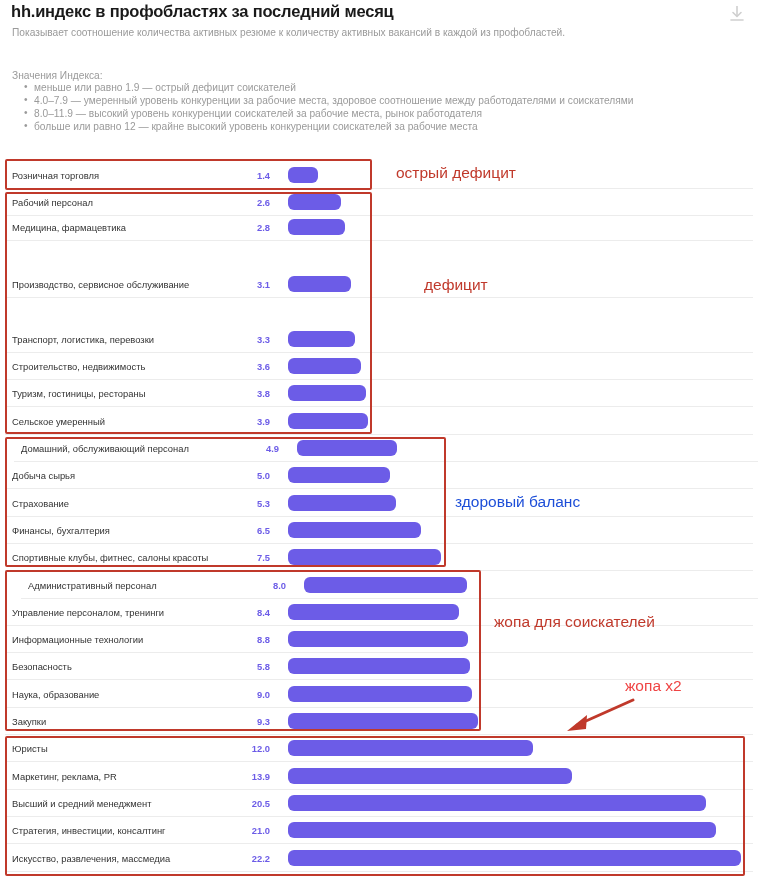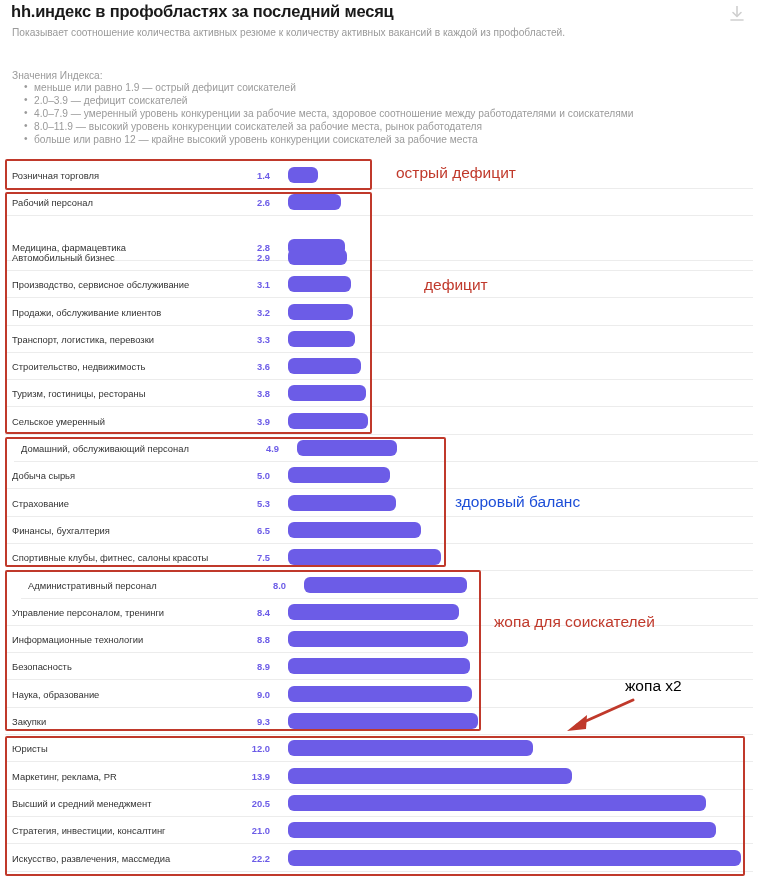--- a/index.html
+++ b/index.html
@@ -84,58 +84,47 @@
   <svg id="download-icon" viewBox="0 0 20 20">
     <path d="M10 2 L10 12" stroke="#cfcfcf" stroke-width="1.6" fill="none"></path>
     <path d="M6 8.5 L10 12.5 L14 8.5" stroke="#cfcfcf" stroke-width="1.6" fill="none" stroke-linecap="round" stroke-linejoin="round"></path>
     <path d="M4 16 L16 16" stroke="#cfcfcf" stroke-width="1.6" fill="none" stroke-linecap="round"></path>
   </svg>
 
   <div id="subtitle">Показывает соотношение количества активных резюме к количеству активных вакансий в каждой из профобластей.</div>
   <div id="legend-title">Значения Индекса:</div>
   <ul id="legend-list">
       <li>меньше или равно 1.9 — острый дефицит соискателей</li>
-      <li>2.0–3.9 — дефицит соискателей</li>
       <li>4.0–7.9 — умеренный уровень конкуренции за рабочие места, здоровое соотношение между работодателями и соискателями</li>
       <li>8.0–11.9 — высокий уровень конкуренции соискателей за рабочие места, рынок работодателя</li>
       <li>больше или равно 12 — крайне высокий уровень конкуренции соискателей за рабочие места</li>
     </ul>
 </div>
 
 <div id="chart">
     <div class="row" style="top: 162px;">
       <span class="row-label">Розничная торговля</span>
       <span class="row-value">1.4</span>
       <div class="row-bar" style="width: 30px; background: rgb(108, 92, 231);"></div>
     </div>
     <div class="row" style="top: 189.3px;">
       <span class="row-label">Рабочий персонал</span>
       <span class="row-value">2.6</span>
       <div class="row-bar" style="width: 53.04px; background: rgb(108, 92, 231);"></div>
     </div>
-    <div class="row" style="top: 234px;">
+    <div class="row" style="top: 214px;">
       <span class="row-label">Медицина, фармацевтика</span>
       <span class="row-value">2.8</span>
       <div class="row-bar" style="width: 57.12px; background: rgb(108, 92, 231);"></div>
-    </div>
-    <div class="row" style="top: 243.9px;">
-      <span class="row-label">Автомобильный бизнес</span>
-      <span class="row-value">2.9</span>
-      <div class="row-bar" style="width: 59.16px; background: rgb(108, 92, 231);"></div>
     </div>
     <div class="row" style="top: 271.2px;">
       <span class="row-label">Производство, сервисное обслуживание</span>
       <span class="row-value">3.1</span>
       <div class="row-bar" style="width: 63.24px; background: rgb(108, 92, 231);"></div>
     </div>
-    <div class="row" style="top: 298.5px;">
-      <span class="row-label">Продажи, обслуживание клиентов</span>
-      <span class="row-value">3.2</span>
-      <div class="row-bar" style="width: 65.28px; background: rgb(108, 92, 231);"></div>
-    </div>
     <div class="row" style="top: 325.8px;">
       <span class="row-label">Транспорт, логистика, перевозки</span>
       <span class="row-value">3.3</span>
       <div class="row-bar" style="width: 67.32px; background: rgb(108, 92, 231);"></div>
     </div>
     <div class="row" style="top: 353.1px;">
       <span class="row-label">Строительство, недвижимость</span>
       <span class="row-value">3.6</span>
       <div class="row-bar" style="width: 73.44px; background: rgb(108, 92, 231);"></div>
     </div>
@@ -184,21 +173,21 @@
       <span class="row-value">8.4</span>
       <div class="row-bar" style="width: 171.36px; background: rgb(108, 92, 231);"></div>
     </div>
     <div class="row" style="top: 626.1px;">
       <span class="row-label">Информационные технологии</span>
       <span class="row-value">8.8</span>
       <div class="row-bar" style="width: 179.52px; background: rgb(108, 92, 231);"></div>
     </div>
     <div class="row" style="top: 653.4px;">
       <span class="row-label">Безопасность</span>
-      <span class="row-value">8.9</span>
+      <span class="row-value">5.8</span>
       <div class="row-bar" style="width: 181.56px; background: rgb(108, 92, 231);"></div>
     </div>
     <div class="row" style="top: 680.7px; padding-left: 28px;">
       <span class="row-label">Наука, образование</span>
       <span class="row-value">9.0</span>
       <div class="row-bar" style="width: 183.6px; background: rgb(108, 92, 231);"></div>
     </div>
     <div class="row" style="top: 708px;">
       <span class="row-label">Закупки</span>
       <span class="row-value">9.3</span>
@@ -234,19 +223,19 @@
 <div id="annotations">
     <div class="anno-box" style="left: 5px; top: 159px; width: 367px; height: 31px; border-color: rgb(192, 57, 43);"></div>
     <div class="anno-label" style="left: 396px; top: 164px; color: rgb(192, 57, 43);">острый дефицит</div>
     <div class="anno-box" style="left: 5px; top: 192px; width: 367px; height: 242px; border-color: rgb(192, 57, 43);"></div>
     <div class="anno-label" style="left: 424px; top: 276px; color: rgb(192, 57, 43);">дефицит</div>
     <div class="anno-box" style="left: 5px; top: 437px; width: 441px; height: 130px; border-color: rgb(192, 57, 43);"></div>
     <div class="anno-label" style="left: 455px; top: 493px; color: #1d4ed8;">здоровый баланс</div>
     <div class="anno-box" style="left: 5px; top: 570px; width: 476px; height: 161px; border-color: rgb(192, 57, 43);"></div>
     <div class="anno-label" style="left: 494px; top: 613px; color: rgb(192, 57, 43);">жопа для соискателей</div>
     <div class="anno-box" style="left: 5px; top: 736px; width: 740px; height: 140px; border-color: rgb(192, 57, 43);"></div>
-    <div class="anno-label" style="left: 625px; top: 677px; color: #000000;">жопа x2</div>
+    <div class="anno-label" style="left: 625px; top: 677px; color: #ef4444;">жопа x2</div>
   </div>
 
 <svg id="anno-arrow" viewBox="0 0 95 45">
   <path d="M78 5 L22 30" stroke="#c0392b" stroke-width="3" fill="none" stroke-linecap="round"></path>
   <path d="M12 36 L32 20 L31 34 Z" fill="#c0392b"></path>
 </svg>
 
 </body></html>

